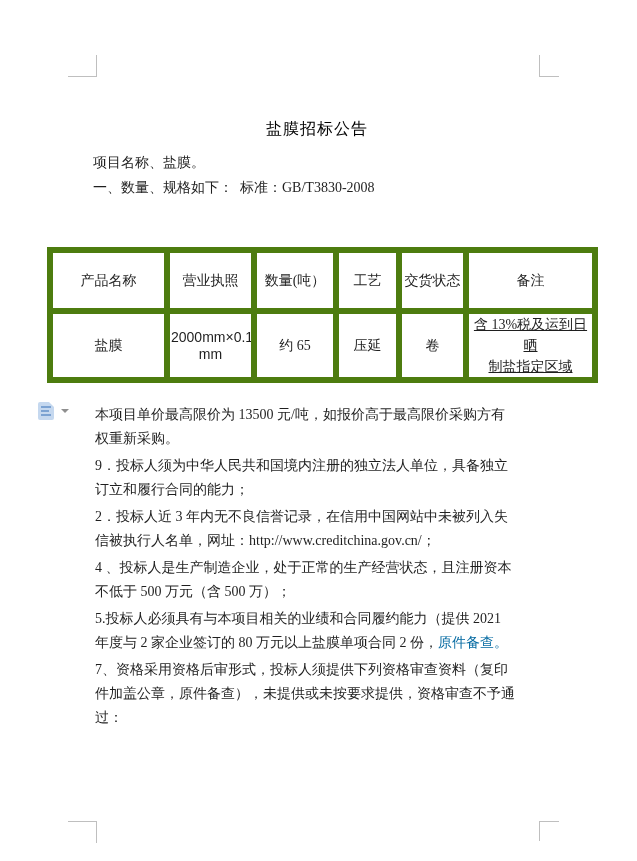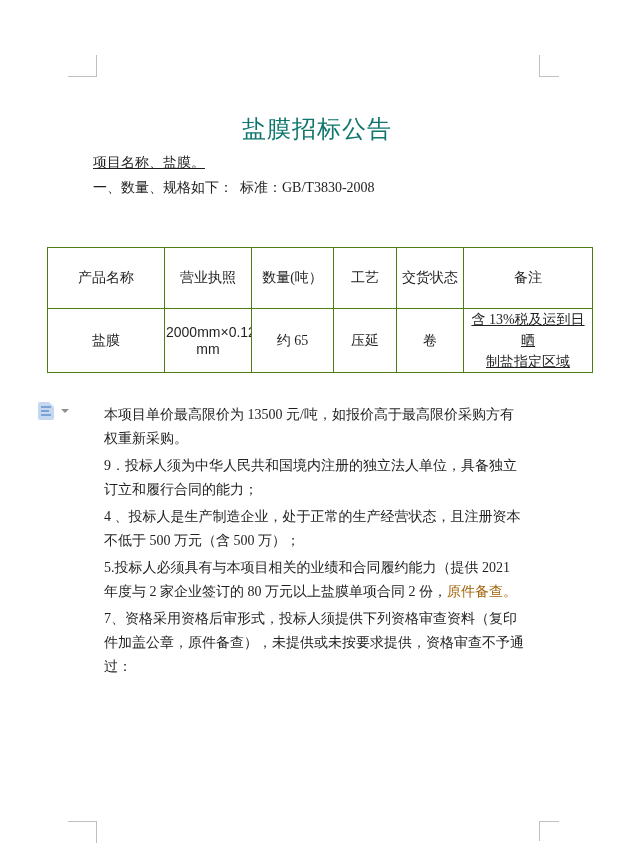--- a/index.html
+++ b/index.html
@@ -25,46 +25,46 @@
              border-left: 1px solid #bfbfbf; border-bottom: 1px solid #bfbfbf; }
   .crop-bl { left: 68px;  top: 821px; width: 28px; height: 21px;
              border-right: 1px solid #bfbfbf; border-top: 1px solid #bfbfbf; }
   .crop-br { left: 539px; top: 821px; width: 19px; height: 19px;
              border-left: 1px solid #bfbfbf; border-top: 1px solid #bfbfbf; }
 
   .doc-title {
     position: absolute;
     left: 94px; top: 114px; width: 446px;
     text-align: center;
-    font-size: 24px;
+    font-size: 16px;
     line-height: 30px;
     letter-spacing: 1px;
-    color: #0f766e;
+    color: #000000;
     white-space: pre-wrap;
   }
 
   .intro-line {
     position: absolute;
     left: 93px; width: 460px;
     font-size: 14px;
     line-height: 24px;
     white-space: pre-wrap;
   }
-  .intro-1 { top: 151px; text-decoration: underline; }
+  .intro-1 { top: 151px; }
   .intro-2 { top: 176px; }
 
   table.spec-table {
     position: absolute;
     left: 47px; top: 247px;
     width: 545px;
     border-collapse: collapse;
     table-layout: fixed;
   }
   table.spec-table th, table.spec-table td {
-    border: 1px solid #4d7c0f;
+    border: 6px solid #4d7c0f;
     text-align: center;
     vertical-align: middle;
     font-weight: normal;
     font-size: 14px;
     padding: 0 1px;
     white-space: pre-line;
     overflow: hidden;
   }
   tr.header-row { height: 61px; }
   tr.data-row   { height: 64px; }
@@ -77,29 +77,29 @@
   td.spec-cell {
     font-family: "Liberation Sans", "DejaVu Sans", sans-serif;
     font-weight: bold;
     font-size: 13px;
     line-height: 17px;
   }
   td.remark-cell { line-height: 21px; text-decoration: underline; }
 
   .paragraphs {
     position: absolute;
-    left: 104px; top: 403px; width: 458px; font-family: Liberation Serif, serif;
+    left: 95px; top: 403px; width: 458px; font-family: Liberation Serif, serif;
   }
   .paragraphs p {
     margin: 0 0 3px 0;
     font-size: 14px;
     line-height: 24px;
     white-space: pre-wrap;
   }
-  .red-text { color: #a16207; margin-top: 16px; }
+  .red-text { color: #0369a1; margin-top: 16px; }
 
   
   .paste-group {
     position: absolute;
     left: 38px; top: 402px; width: 34px; height: 20px;
     cursor: pointer;
   }
   .paste-icon {
     position: absolute;
     left: 0; top: 0;
@@ -186,20 +186,22 @@
       <div class="line l3"></div>
     </div>
     <div class="paste-arrow"></div>
   </div>
 
   <div class="paragraphs">
     <p><span>本项目单价最高限价为 13500 元/吨，如报价高于最高限价采购方有
 权重新采购。</span></p>
     <p><span>9．投标人须为中华人民共和国境内注册的独立法人单位，具备独立
 订立和履行合同的能力；</span></p>
+    <p><span>2．投标人近 3 年内无不良信誉记录，在信用中国网站中未被列入失
+信被执行人名单，网址：http://www.creditchina.gov.cn/；</span></p>
     <p><span>4 、投标人是生产制造企业，处于正常的生产经营状态，且注册资本
 不低于 500 万元（含 500 万）；</span></p>
     <p><span>5.投标人必须具有与本项目相关的业绩和合同履约能力（提供 2021
 年度与 2 家企业签订的 80 万元以上盐膜单项合同 2 份，</span><span class="red-text">原件备查。</span></p>
     <p><span>7、资格采用资格后审形式，投标人须提供下列资格审查资料（复印
 件加盖公章，原件备查），未提供或未按要求提供，资格审查不予通
 过：</span></p>
   </div>
 
 </div>

